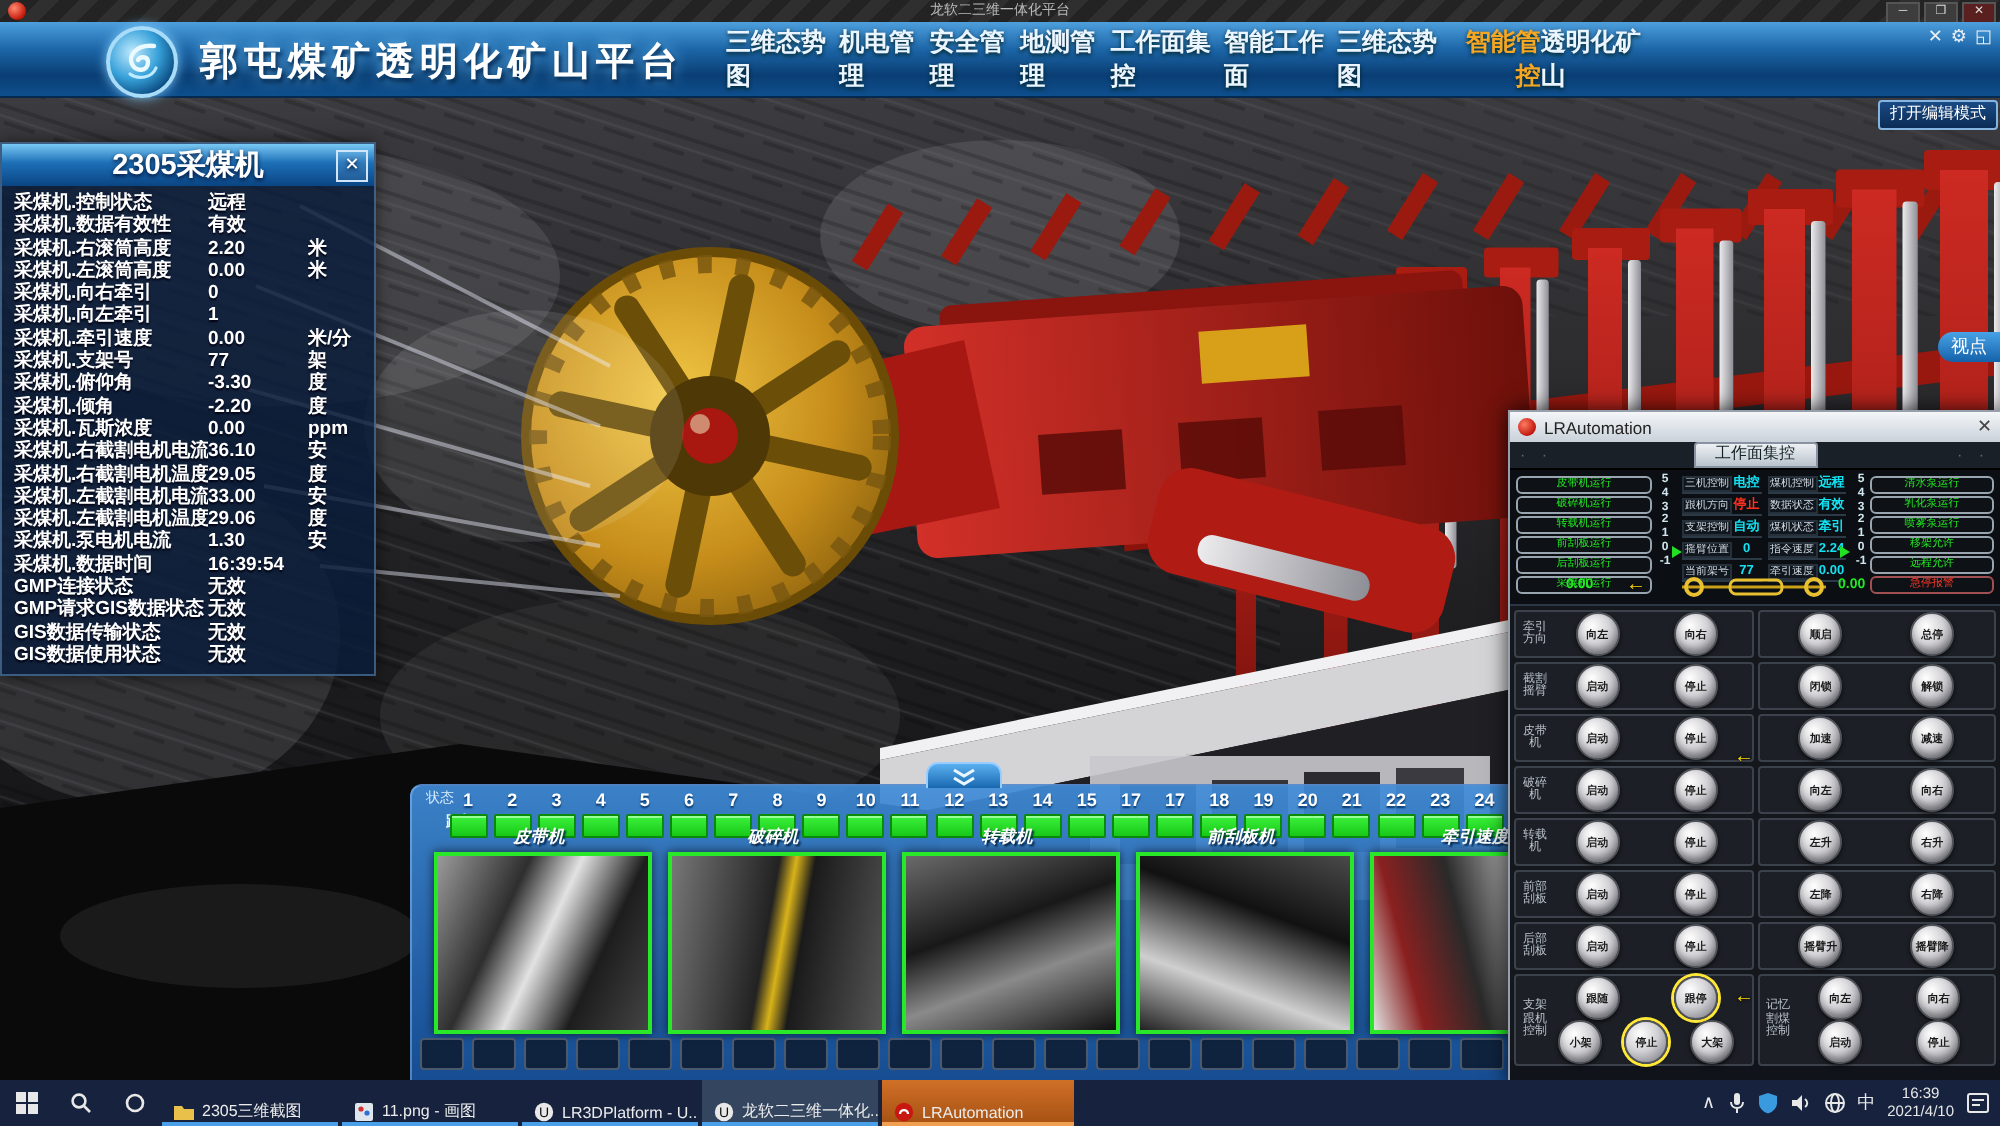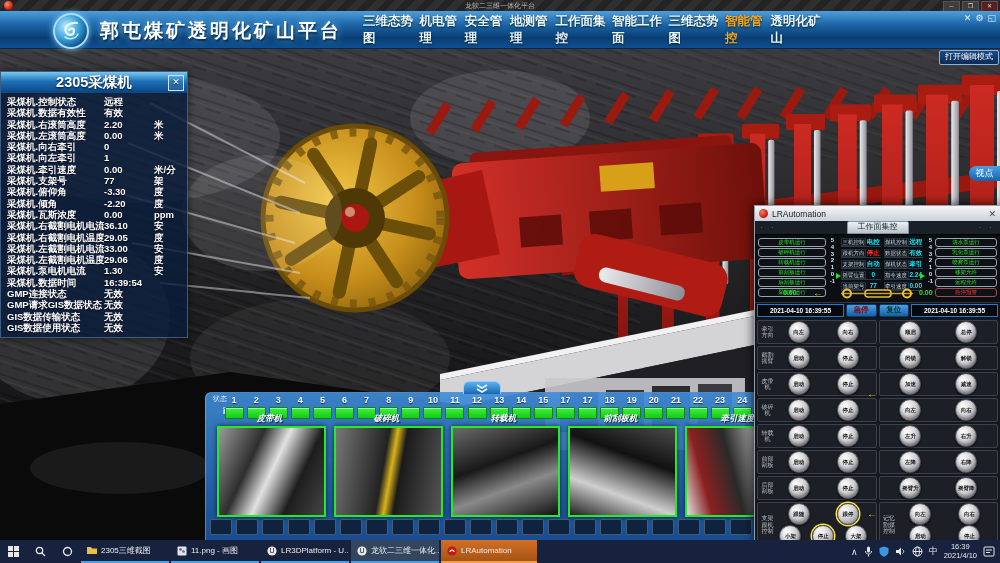--- a/index.html
+++ b/index.html
@@ -20,21 +20,21 @@
     border-bottom:1px solid #052a52;}
   .logo{position:absolute;left:53px;top:2px;width:32px;height:32px;border-radius:50%;
     background:radial-gradient(circle at 35% 35%,#bfeaff,#36a0d8 45%,#0a4a80 78%,#063058);
     border:2px solid #a8dcf8;box-shadow:0 0 6px #7ac8f8;}
   .logo svg{position:absolute;left:3px;top:3px;}
   .brand{position:absolute;left:100px;top:7px;font-size:19px;font-weight:bold;color:#fff;
     letter-spacing:3px;text-shadow:1px 2px 2px #042a52,0 0 8px #6ec0f4;}
   .menu-items{position:absolute;left:363px;top:0;width:464px;height:100%;display:flex;
     align-items:center;justify-content:space-between;}
   .mitem{font-size:12.5px;font-weight:bold;color:#eaf5ff;text-shadow:0 1px 2px #022;cursor:pointer;}
-  .mitem.active{color:#f5a623;}
+  .mitem.active{color:#f5a623;text-align:right;}
   .mb-tools{position:absolute;right:4px;top:2px;display:flex;gap:4px;color:#e8eef4;font-size:9px;}
   .edit-btn{position:absolute;right:1px;top:50px;width:58px;height:13px;z-index:40;
     background:linear-gradient(#1a4a84,#0b2c56);border:1px solid #85b4e0;border-radius:2px;
     color:#fff;font-size:8px;line-height:12px;text-align:center;}
   
   .scene{position:absolute;left:0;top:48px;width:1000px;height:492px;z-index:1;}
   
   .sp{position:absolute;left:0;top:55px;width:186px;z-index:30;background:rgba(8,28,58,.82);
     border:1px solid rgba(130,185,235,.4);box-shadow:0 0 8px #0008;margin-top:16px;}
   .sp-header{position:relative;height:21px;display:flex;align-items:center;justify-content:center;
@@ -141,21 +141,21 @@
   .cam.c3{background:linear-gradient(160deg,#6a6a6a 0%,#181818 40%,#8a8a8a 65%,#111 100%);}
   .cam.c4{background:linear-gradient(200deg,#4a4a4a 0%,#111 35%,#cfcfcf 70%,#777 85%,#222 100%);}
   .cam.c5{background:linear-gradient(75deg,#e0e0e0 0%,#8a2020 20%,#2a2a2a 45%,#bbb 75%,#333 100%);}
   .strip-row{position:absolute;left:4px;right:4px;top:126px;height:16px;display:flex;gap:4px;overflow:hidden;}
   .slot{flex:none;width:20px;height:14px;background:rgba(10,14,20,.68);
     border:1px solid rgba(255,255,255,.25);border-radius:2px;}
   
   .taskbar{position:absolute;left:0;top:540px;width:1000px;height:23px;background:#17233e;
     z-index:50;display:flex;align-items:stretch;}
   .tb-btn{width:27px;display:flex;align-items:center;justify-content:center;flex:none;}
-  .task{width:76px;flex:none;display:flex;align-items:center;gap:4px;padding:0 6px;margin-right:2px;
+  .task{width:76px;flex:none;display:flex;align-items:flex-end;gap:4px;padding:0 6px;margin-right:2px;
     font-size:8px;color:#ececec;border-bottom:2px solid #4aa0e8;white-space:nowrap;overflow:hidden;}
   .task.active{background:#33455f;}
   .task.orange{width:84px;background:linear-gradient(#d07028,#a85314);border-bottom-color:#f0a050;}
   .ticon{width:10px;height:10px;flex:none;display:flex;align-items:center;justify-content:center;}
   .tray{margin-left:auto;display:flex;align-items:center;gap:6px;padding-right:5px;color:#e8e8e8;}
   .tray .txt{font-size:9px;}
   .clock{font-size:7.5px;line-height:8.5px;text-align:center;}
 </style>
 </head>
 <body>
@@ -561,26 +561,20 @@
         <span class="gauge-arrow yar">←</span>
         <svg class="gauge-pic" width="76" height="11" viewBox="0 0 76 11">
           <line x1="2" y1="5.5" x2="74" y2="5.5" stroke="#caa018" stroke-width="1.5"></line>
           <circle cx="8" cy="5.5" r="4" fill="none" stroke="#e8c030" stroke-width="2"></circle>
           <rect x="26" y="2" width="26" height="7" rx="3" fill="none" stroke="#e8c030" stroke-width="1.5"></rect>
           <circle cx="68" cy="5.5" r="4" fill="none" stroke="#e8c030" stroke-width="2"></circle>
         </svg>
         <span class="gval r">0.00</span>
       </div>
     </div>
-    <div class="lr-ts">
-      <span class="ts-box">2021-04-10 16:39:55</span>
-      <span class="blue-btn estop">急停</span>
-      <span class="blue-btn reset">复位</span>
-      <span class="ts-box">2021-04-10 16:39:55</span>
-    </div>
     <div class="lr-ctl">
       <div class="ctl-col" id="ctl-l">
           <div class="ctl-group">
             <div class="ctl-label">牵引方向</div>
             <div class="ctl-btns">
               <div class="rbtn">向左</div>
               <div class="rbtn">向右</div>
             </div>
           </div>
           <div class="ctl-group">

